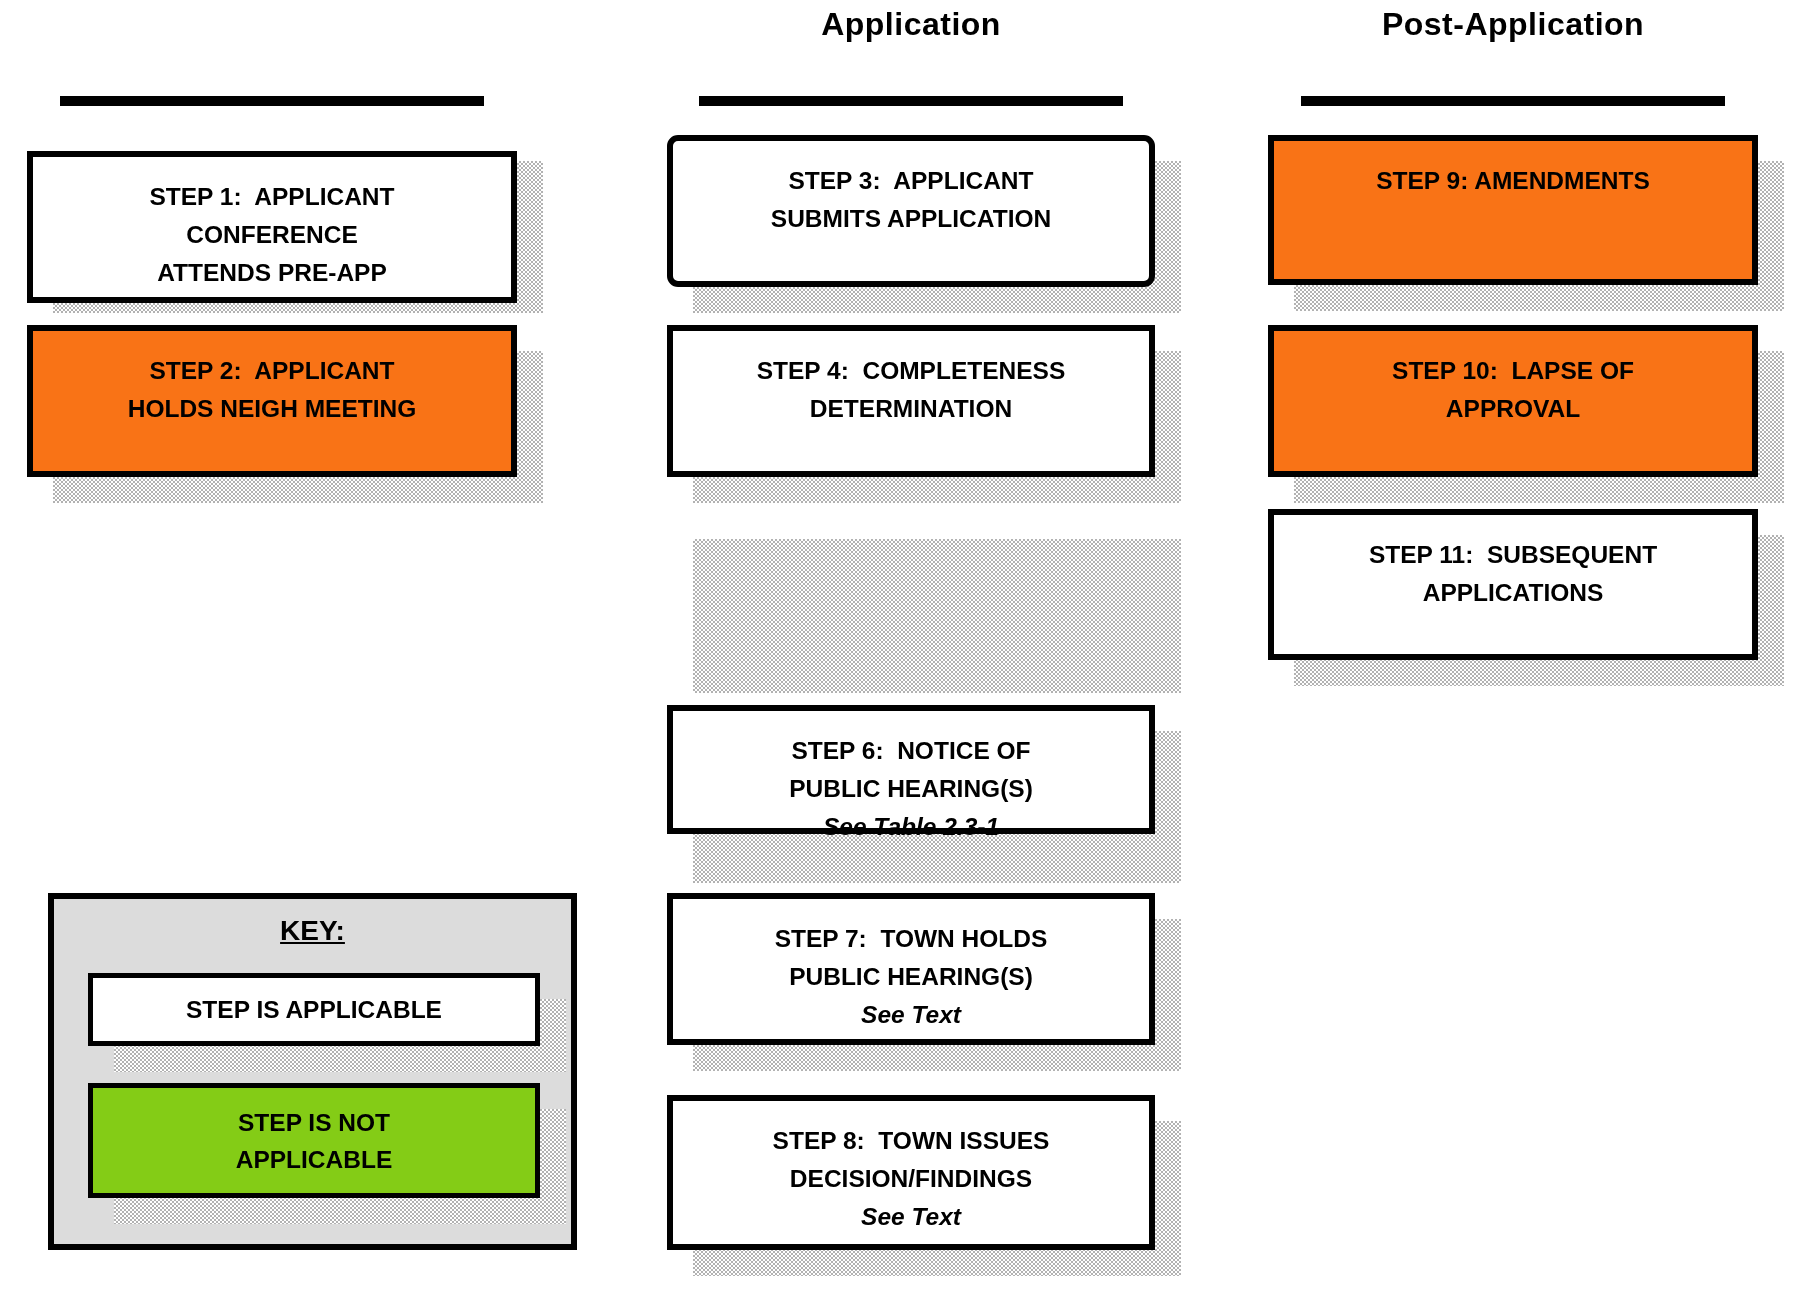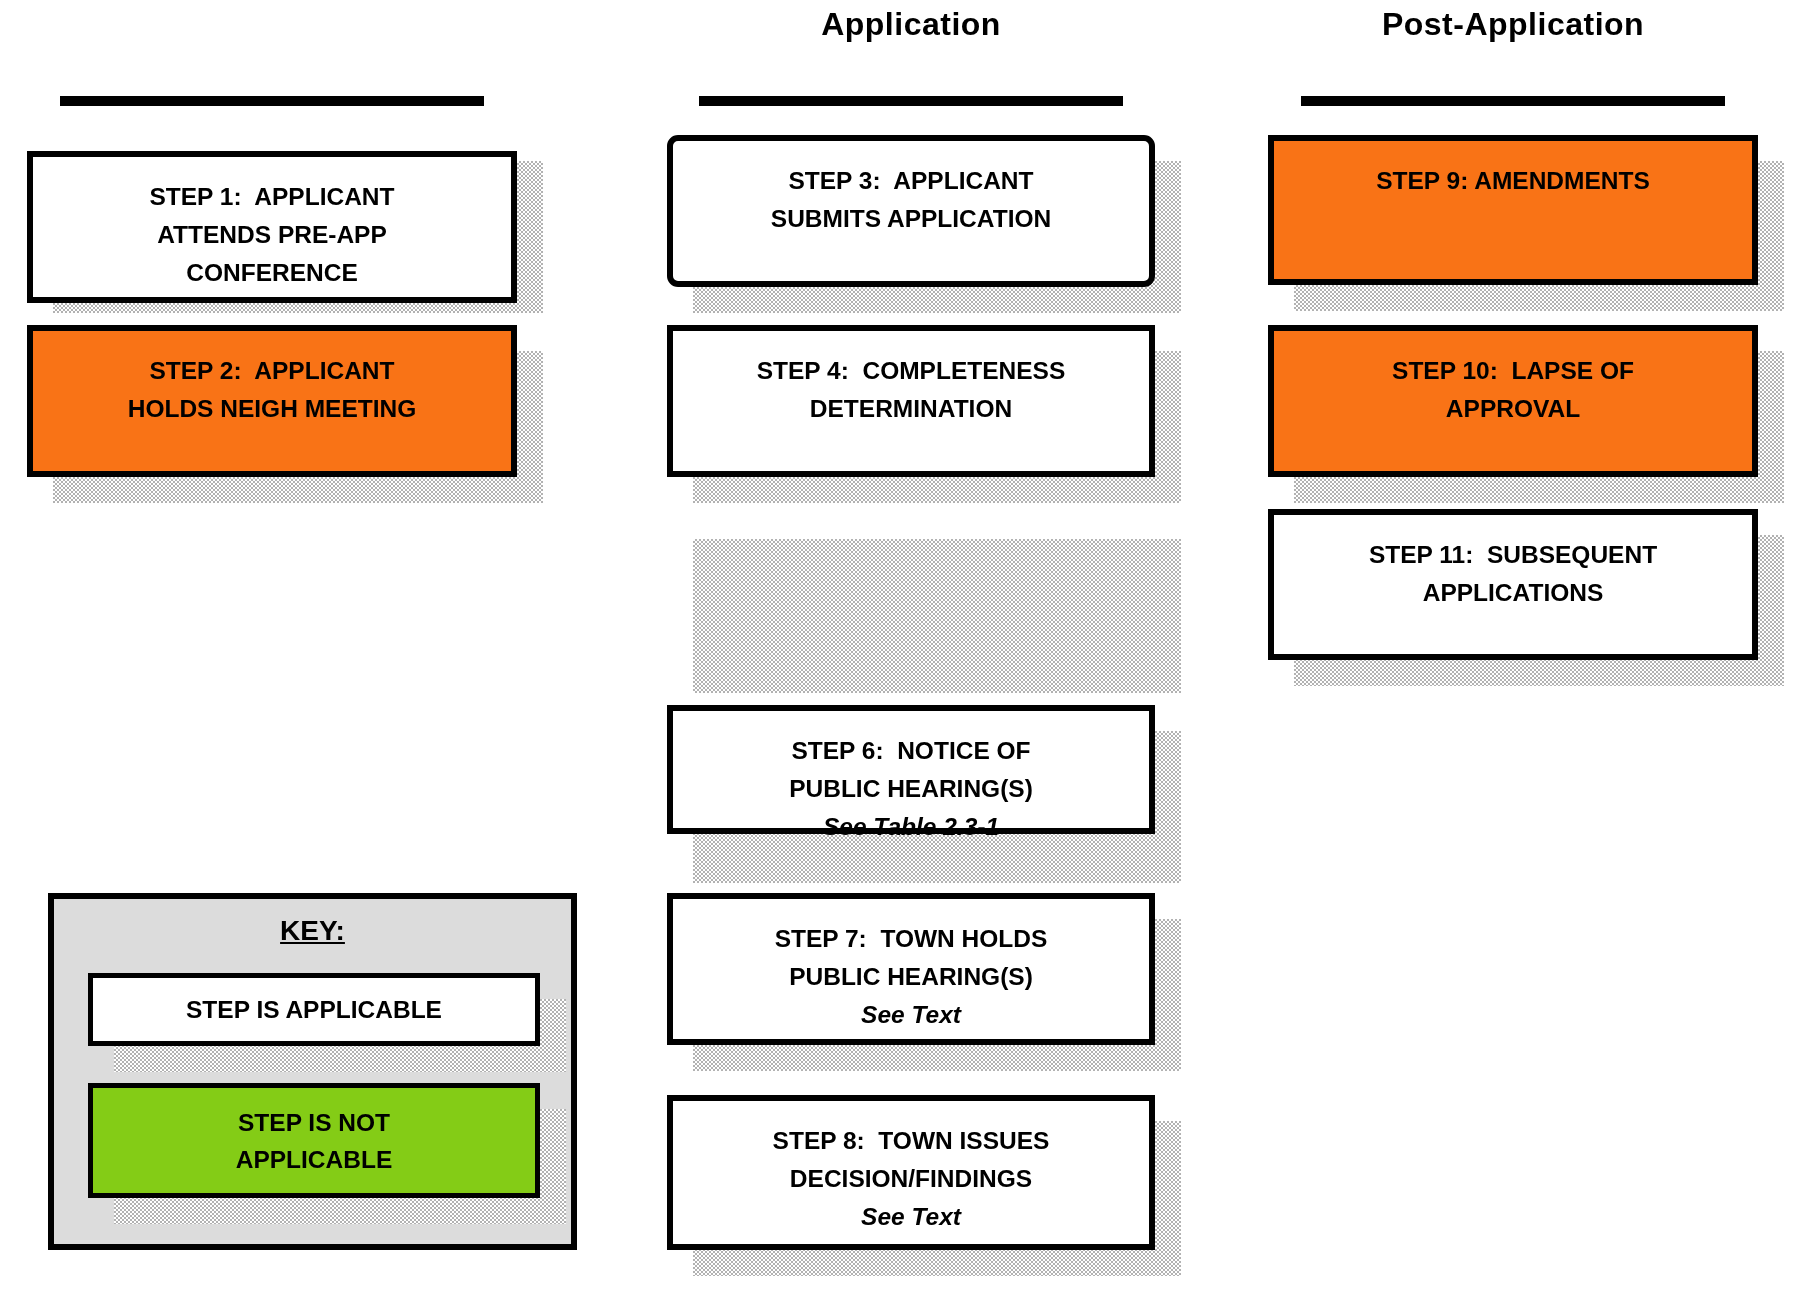--- a/index.html
+++ b/index.html
@@ -111,22 +111,22 @@
 <body>
 
 <div id="page">
 
   <div class="column" style="left:27px; width:490px;">
     <div class="header-bar"></div>
 
     <div class="dither-shadow" style="left:26px; top:161px; width:100%; height:152px;"></div>
     <div class="stepbox" style="top:135px; height:152px;margin-top:16px;">
       <span class="box-line">STEP 1:  APPLICANT</span>
+      <span class="box-line">CONFERENCE</span>
       <span class="box-line">ATTENDS PRE-APP</span>
-      <span class="box-line">CONFERENCE</span>
     </div>
 
     <div class="dither-shadow" style="left:26px; top:351px; width:100%; height:152px;"></div>
     <div class="stepbox na" style="top:325px; height:152px;">
       <span class="box-line">STEP 2:  APPLICANT</span>
       <span class="box-line">HOLDS NEIGH MEETING</span>
     </div>
   </div>
 
   <div class="column" style="left:667px; width:488px;">

